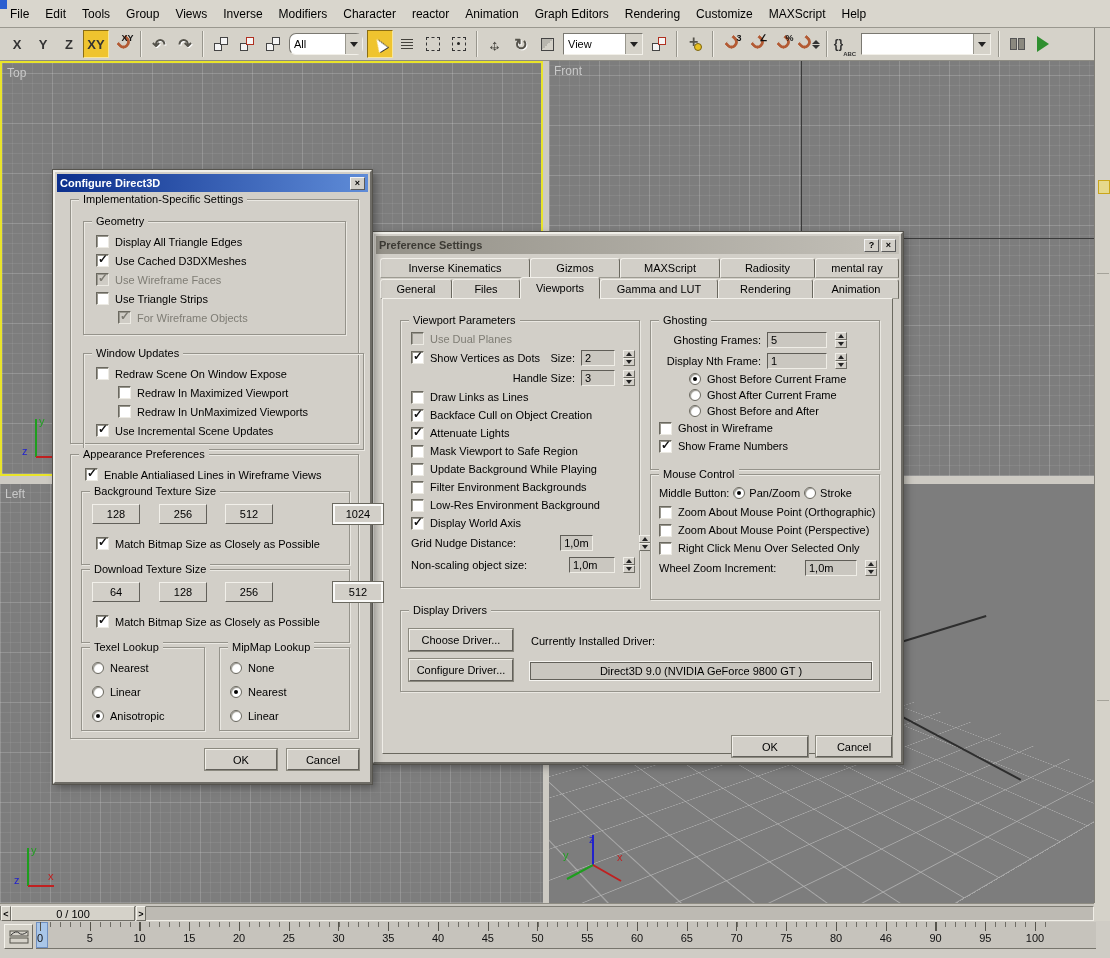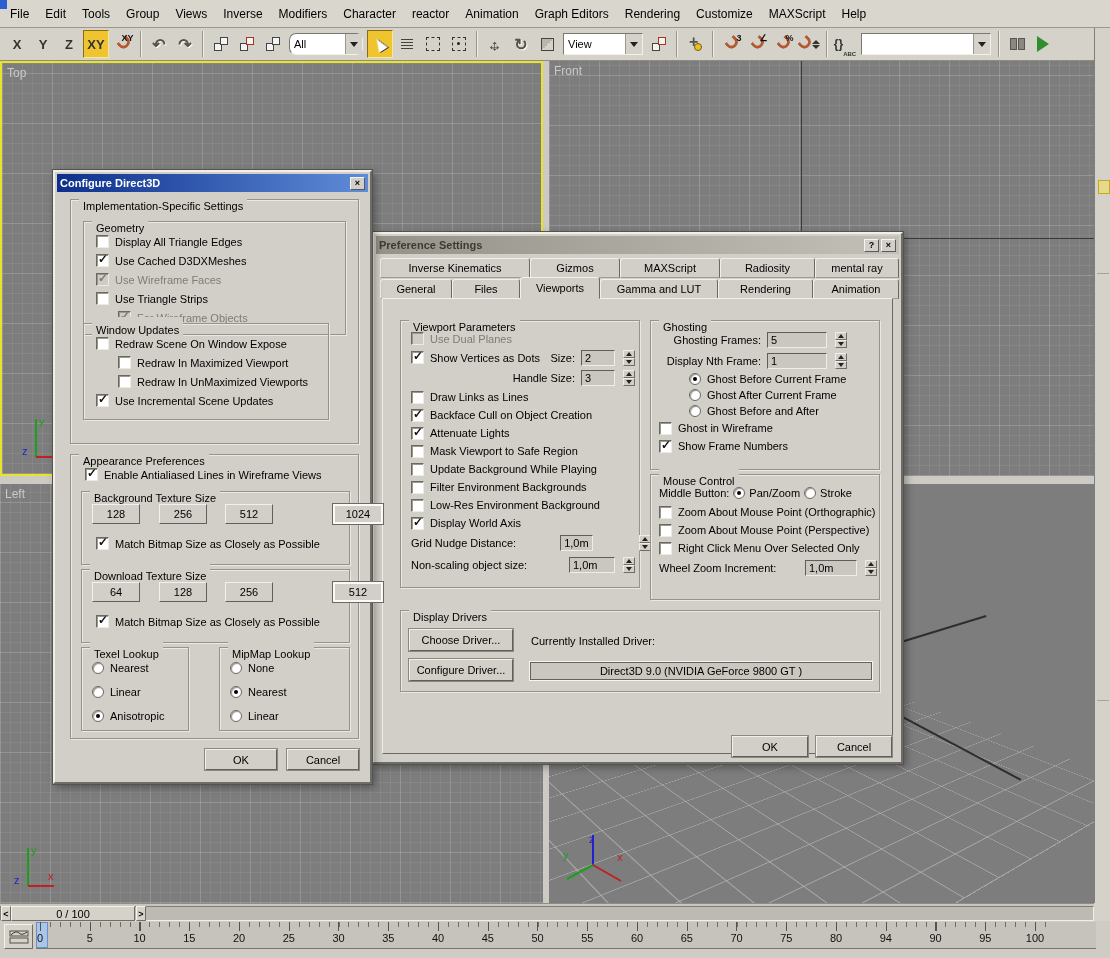--- a/index.html
+++ b/index.html
@@ -109,21 +109,21 @@
   .dialog{position:absolute;background:#d2cfc8;border:2px solid;border-color:#f0efe9 #6e6c66 #6e6c66 #f0efe9;
     box-shadow:0 0 0 1px #55534d, 3px 3px 8px rgba(0,0,0,.35);box-sizing:border-box;}
   .tbar{position:absolute;left:2px;top:2px;right:2px;height:18px;display:flex;align-items:center;
     padding:0 3px;font-size:11px;font-weight:bold;box-sizing:border-box;}
   .tbar-blue{background:linear-gradient(90deg,#0c2f8c,#5f8cd8);color:#fff;}
   .tbar-gray{background:linear-gradient(90deg,#959289,#c3c0b8);color:#3c3a34;}
   .tbar .spacer{flex:1;}
   .tb-btn{width:15px;height:13px;background:#d2cfc8;border:1px solid;border-color:#f4f4f4 #5a5a5a #5a5a5a #f4f4f4;
     font-size:9px;font-weight:bold;color:#000;display:flex;align-items:center;justify-content:center;margin-left:2px;box-sizing:border-box;}
   .grp{position:absolute;border:1px solid #95938b;box-shadow:inset 1px 1px 0 #eae8e2,1px 1px 0 #eae8e2;box-sizing:border-box;}
-  .glab{position:absolute;top:-7px;left:8px;background:#d2cfc8;padding:7px 4px;font-size:11px;line-height:13px;white-space:nowrap;}
+  .glab{position:absolute;top:-7px;left:8px;background:#d2cfc8;padding:0 4px;font-size:11px;line-height:13px;white-space:nowrap;}
   .rows{position:absolute;left:12px;right:4px;top:10px;display:flex;flex-direction:column;}
   .row{height:19px;display:flex;align-items:center;gap:6px;}
   .row .ind{margin-left:22px;}
   .cb{flex:none;width:13px;height:13px;background:#fff;border:1px solid;border-color:#6a685f #eceae3 #eceae3 #6a685f;
     box-shadow:inset 1px 1px 0 #9a988f;position:relative;box-sizing:border-box;}
   .cb[data-checked="true"]::after{content:"✓";position:absolute;left:1px;top:-3px;font-size:12px;font-weight:bold;color:#111;}
   .row[data-disabled="true"] .cb{background:#cfccc5;}
   .row[data-disabled="true"] .cb[data-checked="true"]::after{color:#7b7971;}
   .row[data-disabled="true"] .lbl{color:#7e7c74;text-align:center;}
   .rad{flex:none;width:12px;height:12px;border-radius:50%;background:#fff;border:1px solid #6a685f;
@@ -363,21 +363,21 @@
           <span class="tick-label" style="left: 348.25px;">35</span>
           <span class="tick-label" style="left: 398px;">40</span>
           <span class="tick-label" style="left: 447.75px;">45</span>
           <span class="tick-label" style="left: 497.5px;">50</span>
           <span class="tick-label" style="left: 547.25px;">55</span>
           <span class="tick-label" style="left: 597px;">60</span>
           <span class="tick-label" style="left: 646.75px;">65</span>
           <span class="tick-label" style="left: 696.5px;">70</span>
           <span class="tick-label" style="left: 746.25px;">75</span>
           <span class="tick-label" style="left: 796px;">80</span>
-          <span class="tick-label" style="left: 845.75px;">94</span>
+          <span class="tick-label" style="left: 845.75px;">46</span>
           <span class="tick-label" style="left: 895.5px;">90</span>
           <span class="tick-label" style="left: 945.25px;">95</span>
           <span class="tick-label" style="left: 995px;">100</span>
         </div>
     </div>
   </div>
 
   <div class="dialog" style="left:372px;top:232px;width:531px;height:532px;z-index:10;">
     <div class="tbar tbar-gray">
       <span>Preference Settings</span>
@@ -595,21 +595,21 @@
           <span class="cb" data-checked="false"></span>
           <span class="lbl">Use Triangle Strips</span>
         </div>
         <div class="row" data-disabled="true">
           <span class="cb ind" data-checked="true"></span>
           <span class="lbl">For Wireframe Objects</span>
         </div>
       </div>
     </div>
 
-    <div class="grp" style="left:28px;top:151px;width:246px;height:97px;">
+    <div class="grp" style="left:28px;top:181px;width:281px;height:97px;">
       <span class="glab">Window Updates</span>
       <div class="rows">
         <div class="row">
           <span class="cb" data-checked="false"></span>
           <span class="lbl">Redraw Scene On Window Expose</span>
         </div>
         <div class="row">
           <span class="cb ind" data-checked="false"></span>
           <span class="lbl">Redraw In Maximized Viewport</span>
         </div>
@@ -648,21 +648,21 @@
         <span class="texbtn" style="left:10px;top:12px;width:48px;" data-selected="false">64</span>
         <span class="texbtn" style="left:77px;top:12px;width:48px;" data-selected="false">128</span>
         <span class="texbtn" style="left:143px;top:12px;width:48px;" data-selected="false">256</span>
         <span class="texbtn" style="left:211px;top:12px;width:50px;" data-selected="true">512</span>
         <div class="row" style="position:absolute;left:14px;top:42px;">
           <span class="cb" data-checked="true"></span>
           <span class="lbl">Match Bitmap Size as Closely as Possible</span>
         </div>
       </div>
 
-      <div class="grp" style="left:10px;top:192px;width:108px;height:84px;">
+      <div class="grp" style="left:10px;top:192px;width:124px;height:84px;">
         <span class="glab">Texel Lookup</span>
         <div class="rows" style="left:10px;top:8px;">
           <div class="row" style="height:24px;">
             <span class="rad" data-on="false"></span>
             <span class="lbl">Nearest</span>
           </div>
           <div class="row" style="height:24px;">
             <span class="rad" data-on="false"></span>
             <span class="lbl">Linear</span>
           </div>

